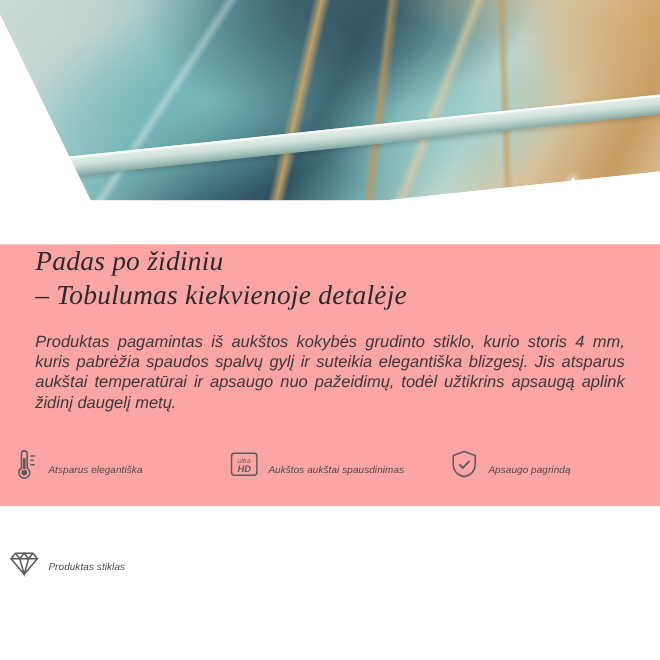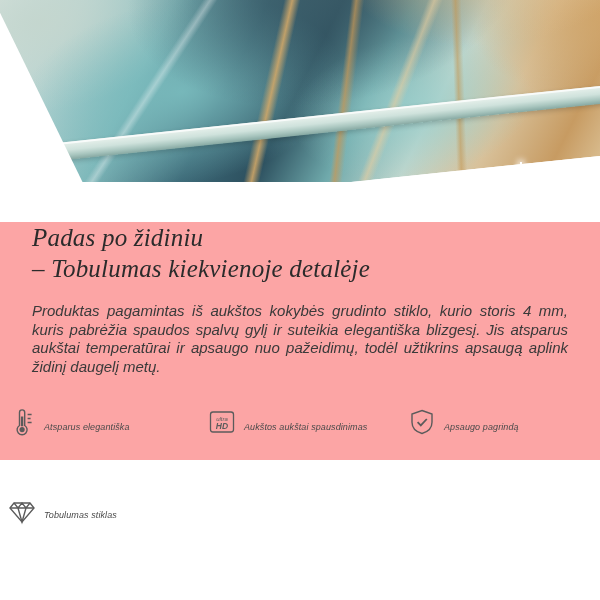--- a/index.html
+++ b/index.html
@@ -251,19 +251,19 @@
       <div class="feature-label">Apsaugo pagrindą</div>
     </div>
 
     <div class="feature">
       <div class="feature-icon">
         <svg width="40" height="40" viewBox="0 0 40 40" fill="none" stroke="#5b5b5b" stroke-width="1.4">
           <path d="M12 13h16l4 5-12 14L8 18z"></path>
           <path d="M8 18h24M12 13l4 5 4-5 4 5 4-5M16 18l4 14 4-14"></path>
         </svg>
       </div>
-      <div class="feature-label">Tobulumas stiklas</div>
+      <div class="feature-label">Produktas stiklas</div>
     </div>
 
 
 
   </div>
 </div>
 
 </body></html>

